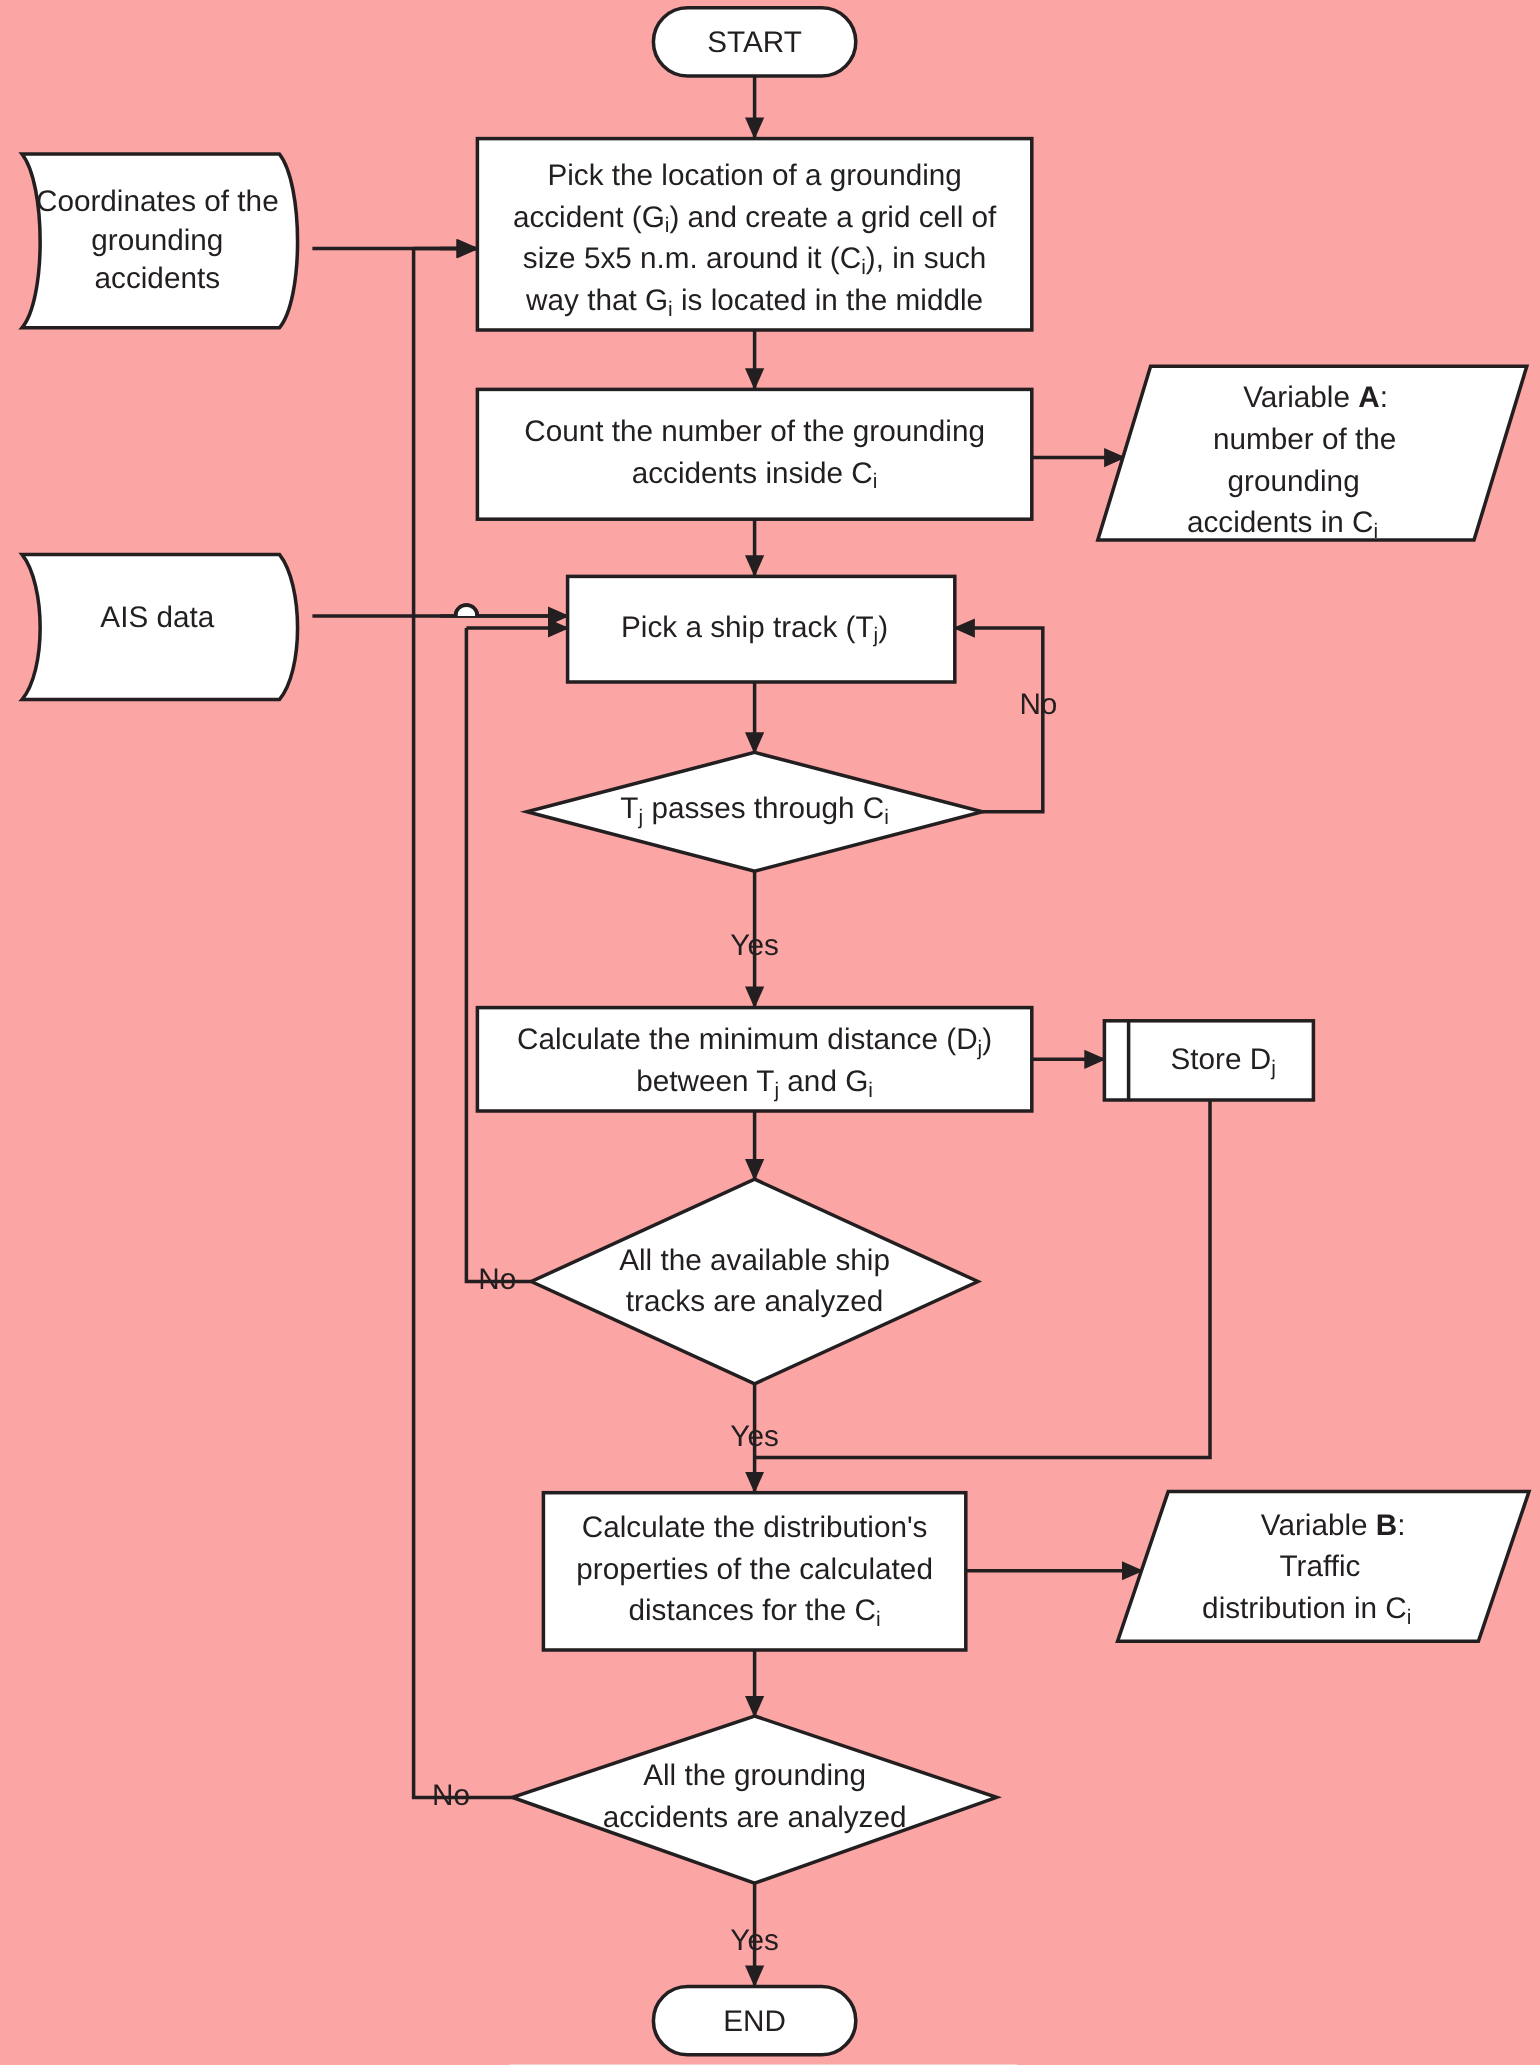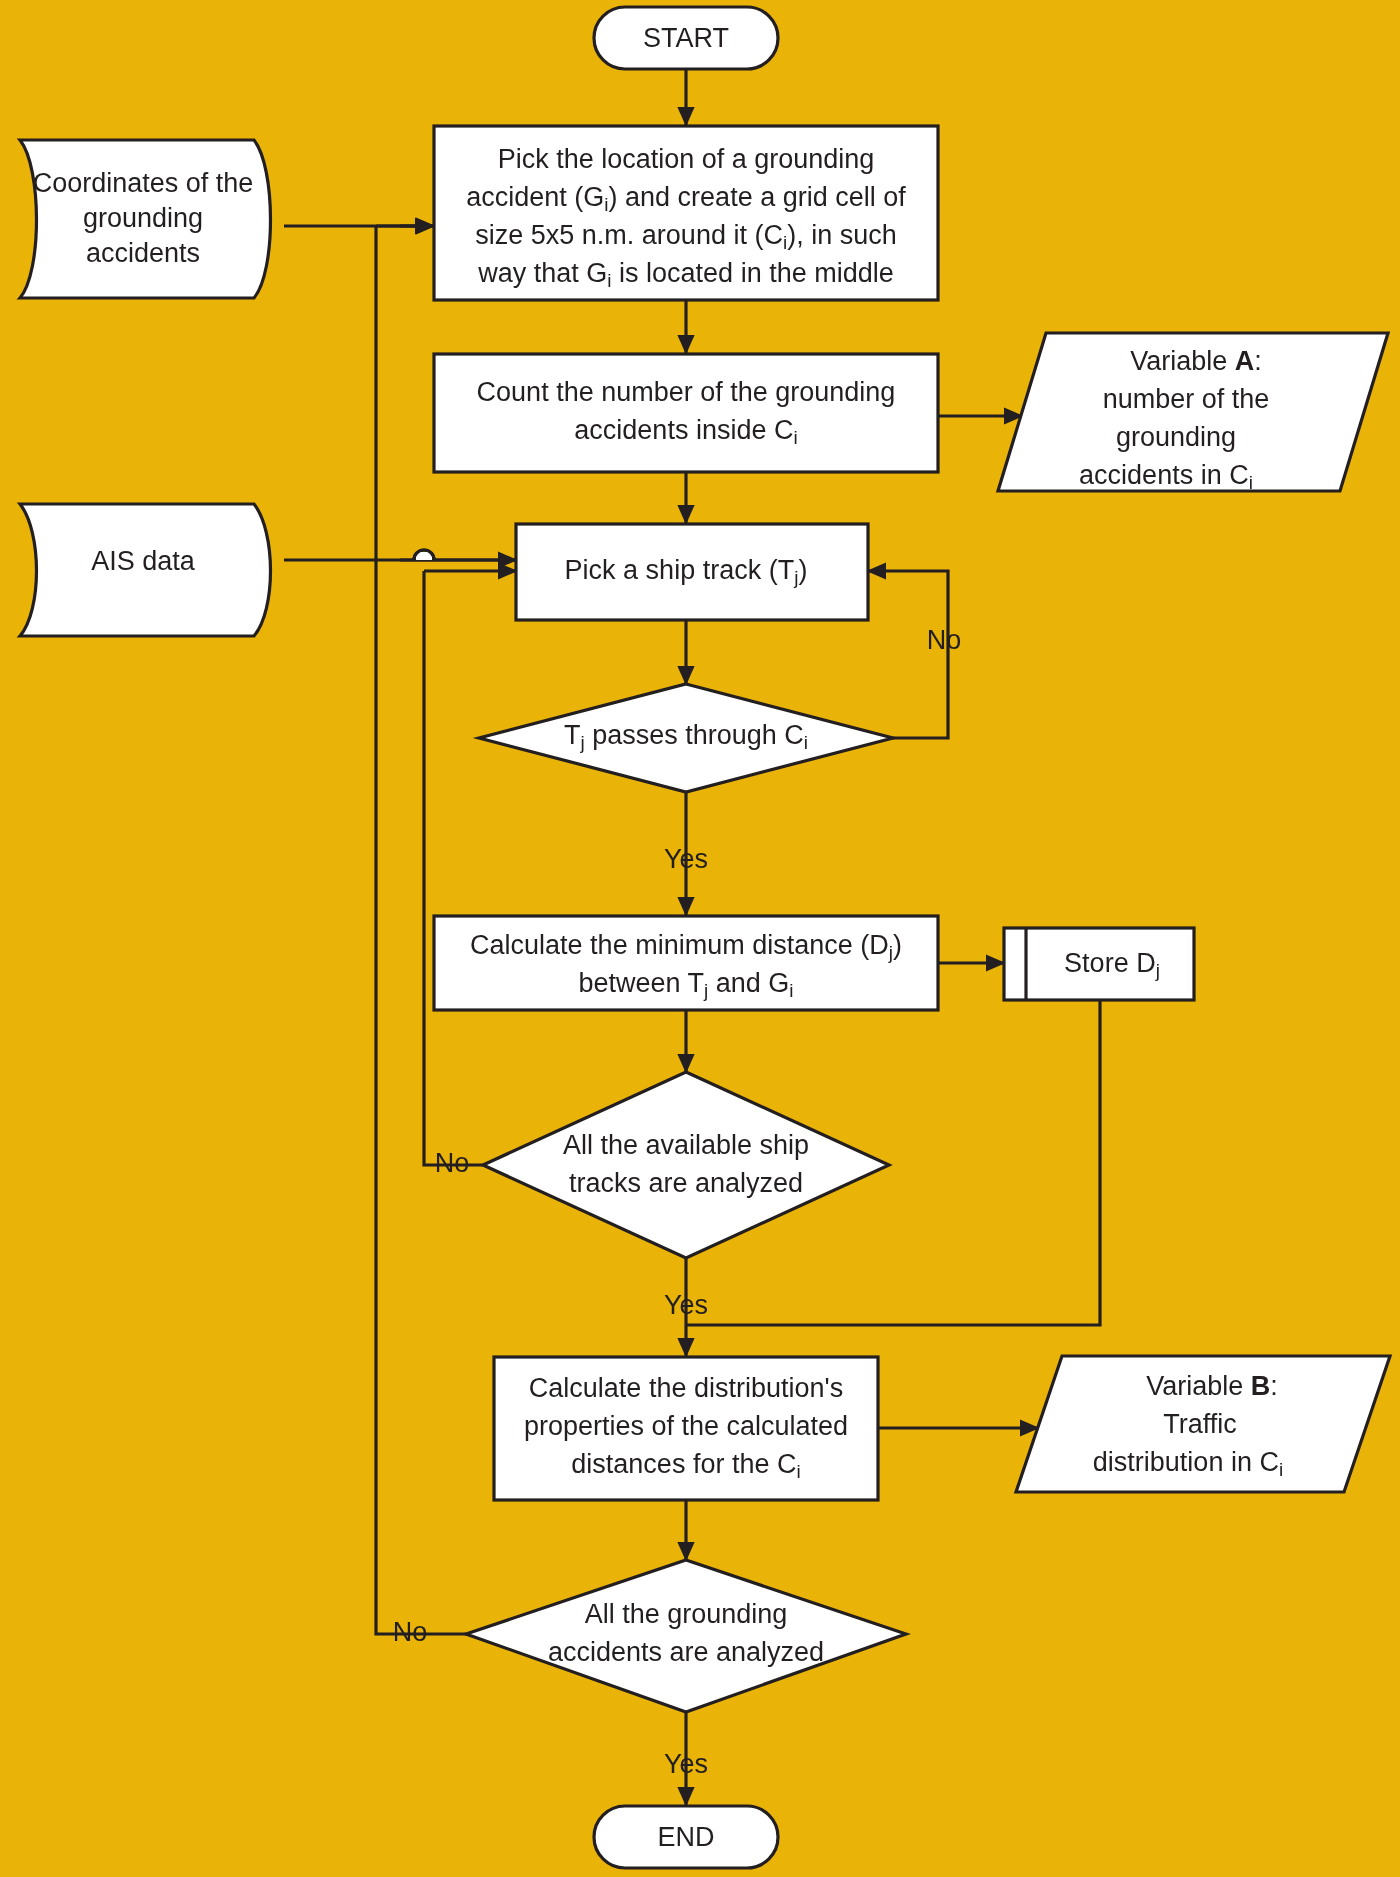--- a/index.html
+++ b/index.html
@@ -1,17 +1,17 @@
 <!DOCTYPE html>
 <html><head>
 <meta charset="utf-8">
 <style>
   html,body{margin:0;padding:0;background:#ffffff;}
   body{font-family:"Liberation Sans", sans-serif;}
-  #stage{position:relative;width:1400px;height:1877px;background:#eab308;overflow:hidden;}
+  #stage{position:relative;width:1400px;height:1877px;background:#fca5a5;overflow:hidden;}
   svg{position:absolute;left:0;top:0;width:1400px;height:1877px;}
   .shape{fill:#ffffff;stroke:#231f20;stroke-width:3.2;stroke-linejoin:miter;}
   .conn{fill:none;stroke:#231f20;stroke-width:3.2;stroke-linecap:butt;}
   .lbl{font-family:"Liberation Sans", sans-serif;fill:#231f20;font-size:27px;}
   .edgelbl{font-family:"Liberation Sans", sans-serif;fill:#231f20;font-size:27px;}
   text{dominant-baseline:middle;}
   .ctr{text-anchor:middle;}
   .sub{font-size:19px;}
   .bold{font-weight:bold;}
 </style>

